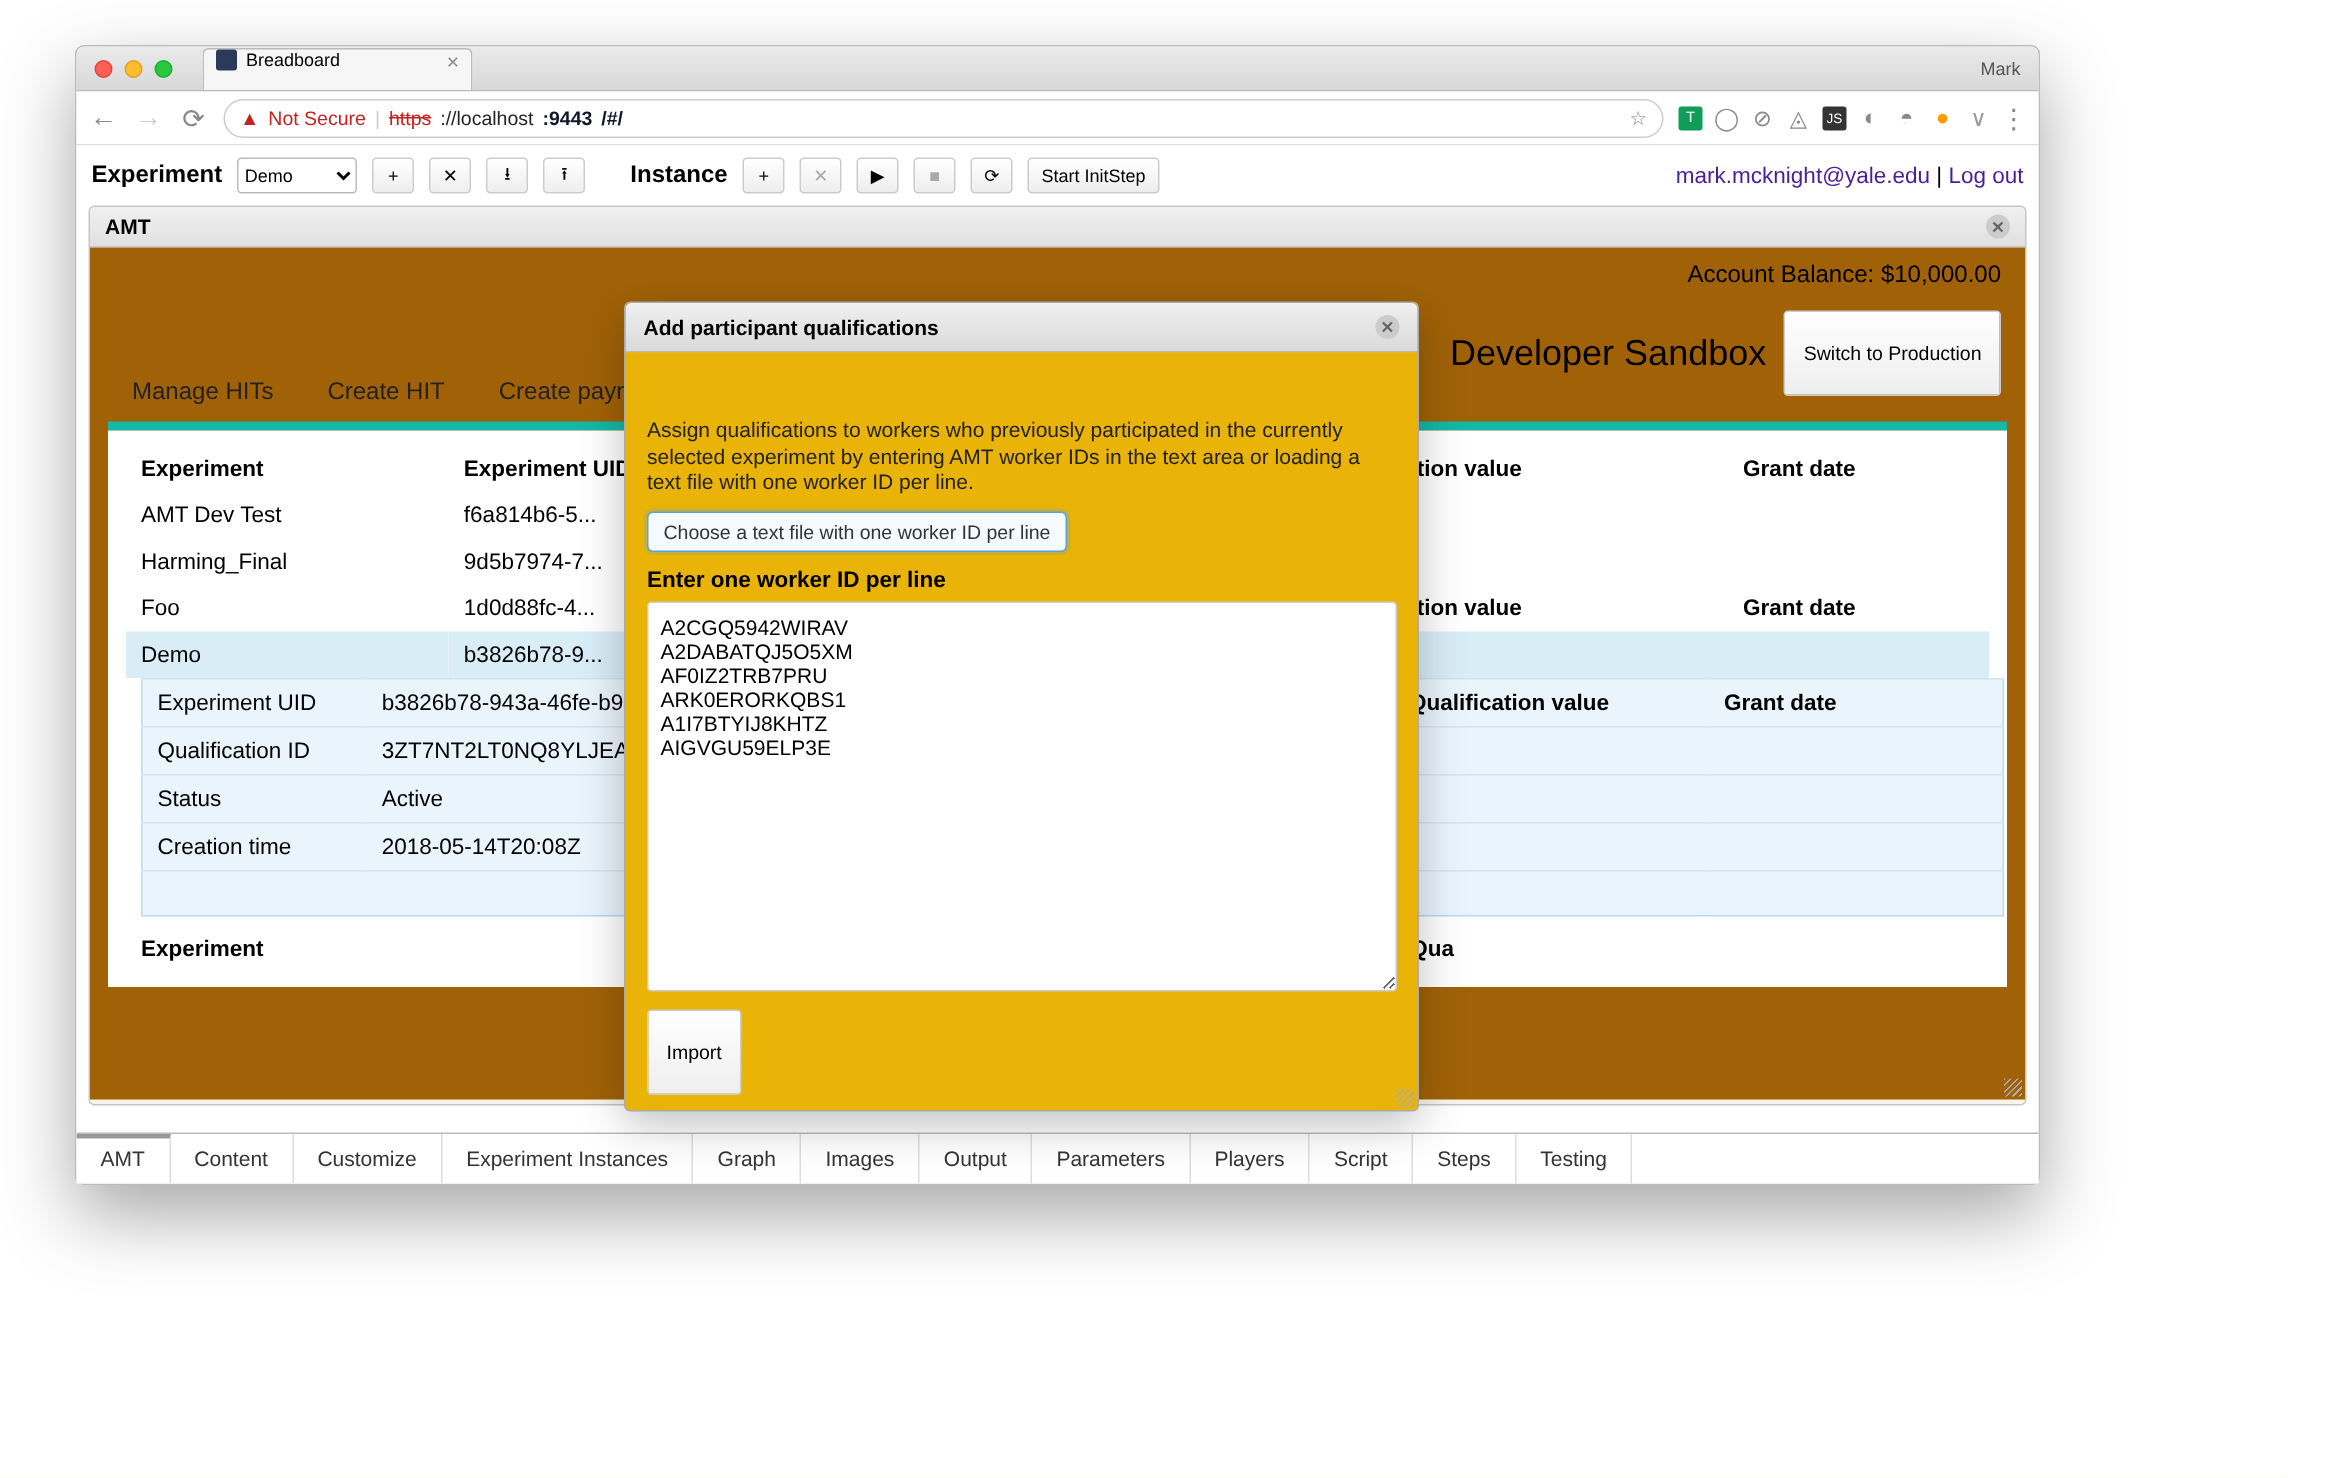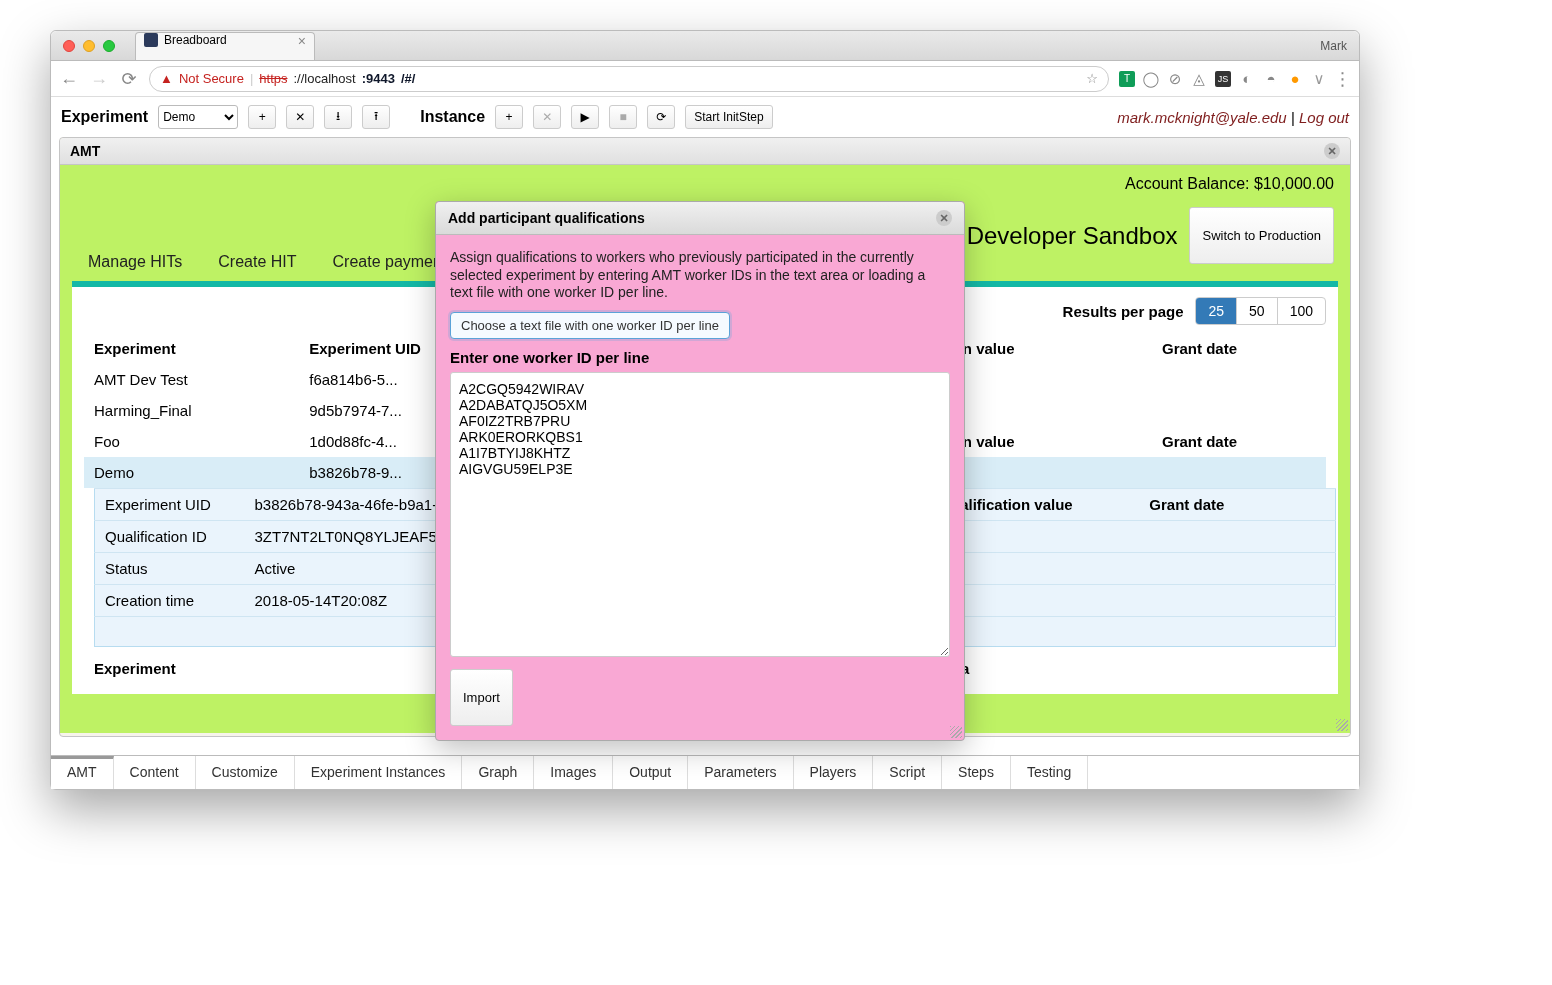--- a/index.html
+++ b/index.html
@@ -100,41 +100,41 @@
 .btn-sm{
   height:24px;min-width:28px;padding:0 8px;
   border:1px solid #ccc;border-radius:3px;
   background:linear-gradient(#fff,#eee);
   font-size:12px;
   display:inline-flex;align-items:center;justify-content:center;
   cursor:pointer;
 }
 .btn-sm.disabled{color:#aaa;}
 .toolbar .spacer{flex:1;}
-.toolbar .user a{color:#7f1d1d;text-decoration:none;font-style:italic;}
+.toolbar .user a{color:#4c1d95;text-decoration:none;}
 .toolbar .user{font-size:15px;}
 
 .panel{
   margin:0 8px;
   border:1px solid #c5c5c5;
   border-radius:4px;
   background:#f7f4eb;
   position:relative;
   height:600px;
 }
 .panel-head{
   background:linear-gradient(#f0f0f0,#e0e0e0);
   border-bottom:1px solid #c5c5c5;
   border-radius:4px 4px 0 0;
   padding:5px 10px;
   font-weight:bold;
   display:flex;justify-content:space-between;align-items:center;
 }
 .panel-head .x{width:16px;height:16px;border-radius:50%;background:#ccc;color:#666;display:flex;align-items:center;justify-content:center;font-size:11px;}
-.panel-body{padding:12px;background:#bef264;height:calc(100% - 30px);overflow:auto;position:relative;}
+.panel-body{padding:12px;background:#a16207;height:calc(100% - 30px);overflow:auto;position:relative;}
 .acct{position:absolute;top:10px;right:16px;font-size:16px;}
 .sandbox-row{position:absolute;top:42px;right:16px;display:flex;align-items:center;gap:12px;}
 .sandbox-row h2{font-size:24px;font-weight:500;}
 .btn{padding:20px 12px;border:1px solid #ccc;border-radius:3px;background:linear-gradient(#fff,#eee);font-size:13px;cursor:pointer;}
 .tabs-row{margin-top:76px;display:flex;gap:36px;padding:0 16px 10px;font-size:16px;border-bottom:6px solid #14b8a6;}
 .tabs-row span{color:#222;cursor:pointer;}
 
 .content{background:#fff;margin-top:0;padding:10px 12px;}
 .rp-row{display:flex;justify-content:flex-end;align-items:center;gap:8px;margin-bottom:8px;}
 .rp-row b{font-size:15px;margin-right:4px;}
@@ -156,28 +156,28 @@
   background:#fff;display:flex;
 }
 .footer-tabs span{
   padding:8px 16px;border-right:1px solid #ddd;font-size:14px;cursor:pointer;color:#333;
 }
 .footer-tabs span.active{border-top:3px solid #999;padding-top:5px;font-weight:500;}
 
 
 .modal{
   position:absolute;
-  left:384px; top:170px;
+  left:365px; top:170px;
   width:530px; height:540px;
-  background:#f9a8d4;
+  background:#eab308;
   border:1px solid #aaa;
   border-radius:4px;
   box-shadow:0 8px 30px rgba(0,0,0,0.25);
   z-index:50;
-  display:flex;flex-direction:column;
+  display:flex;flex-direction:column;gap:29px;
 }
 .modal-head{
   background:linear-gradient(#f0f0f0,#dadada);
   border-bottom:1px solid #bbb;
   border-radius:4px 4px 0 0;
   padding:8px 12px;
   font-weight:bold;font-size:14px;
   display:flex;justify-content:space-between;align-items:center;
 }
 .modal-head .x{width:16px;height:16px;border-radius:50%;background:#ccc;color:#666;display:flex;align-items:center;justify-content:center;font-size:11px;cursor:pointer;}
@@ -267,28 +267,20 @@
         <div class="sandbox-row">
           <h2>Developer Sandbox</h2>
           <button class="btn">Switch to Production</button>
         </div>
         <div class="tabs-row">
           <span>Manage HITs</span>
           <span>Create HIT</span>
           <span>Create payment</span>
         </div>
         <div class="content">
-          <div class="rp-row">
-            <b>Results per page</b>
-            <div class="seg">
-              <span class="active">25</span>
-              <span>50</span>
-              <span>100</span>
-            </div>
-          </div>
           <table>
             <tbody>
                 <tr>
               <th>Experiment</th>
               <th>Experiment UID</th>
               <th>Qua</th>
               <th style="width:230px;"></th>
               <th>Qualification value</th>
               <th>Grant date</th>
             </tr>

